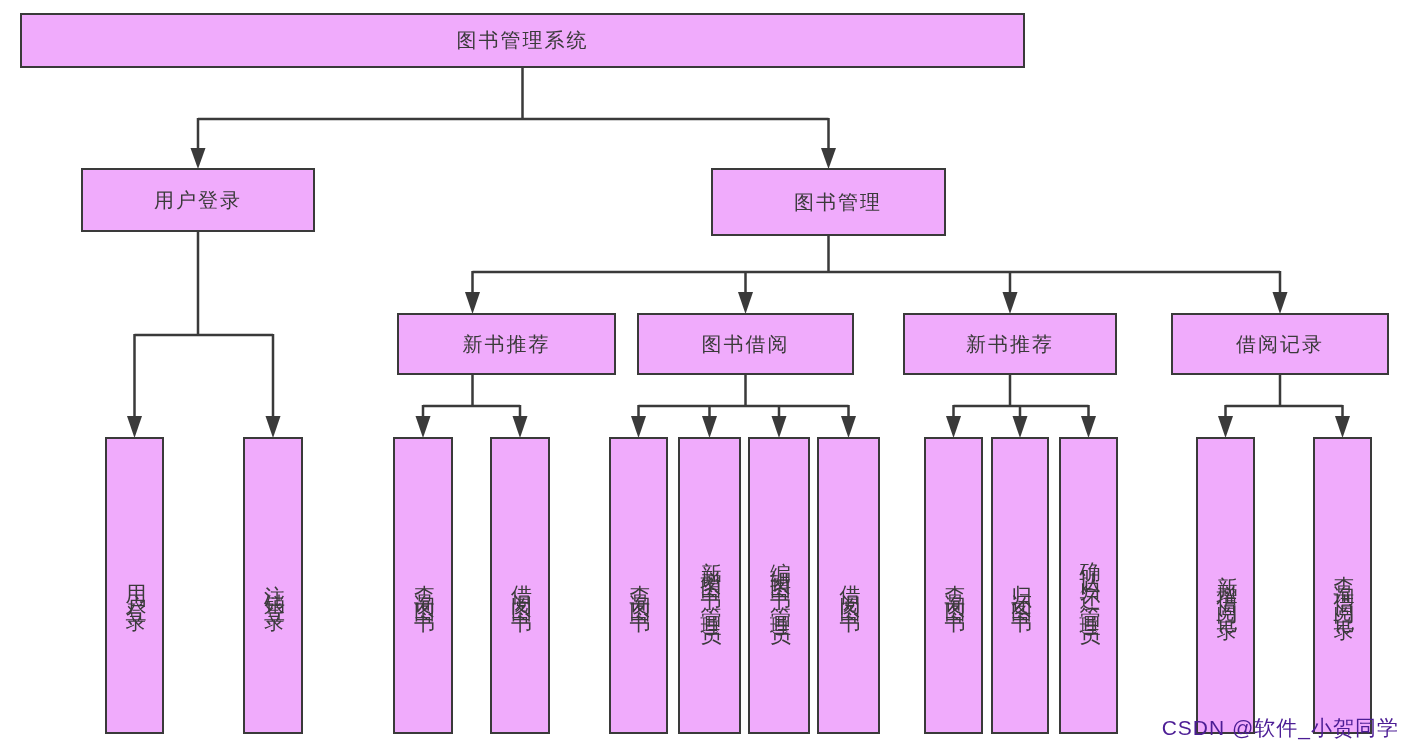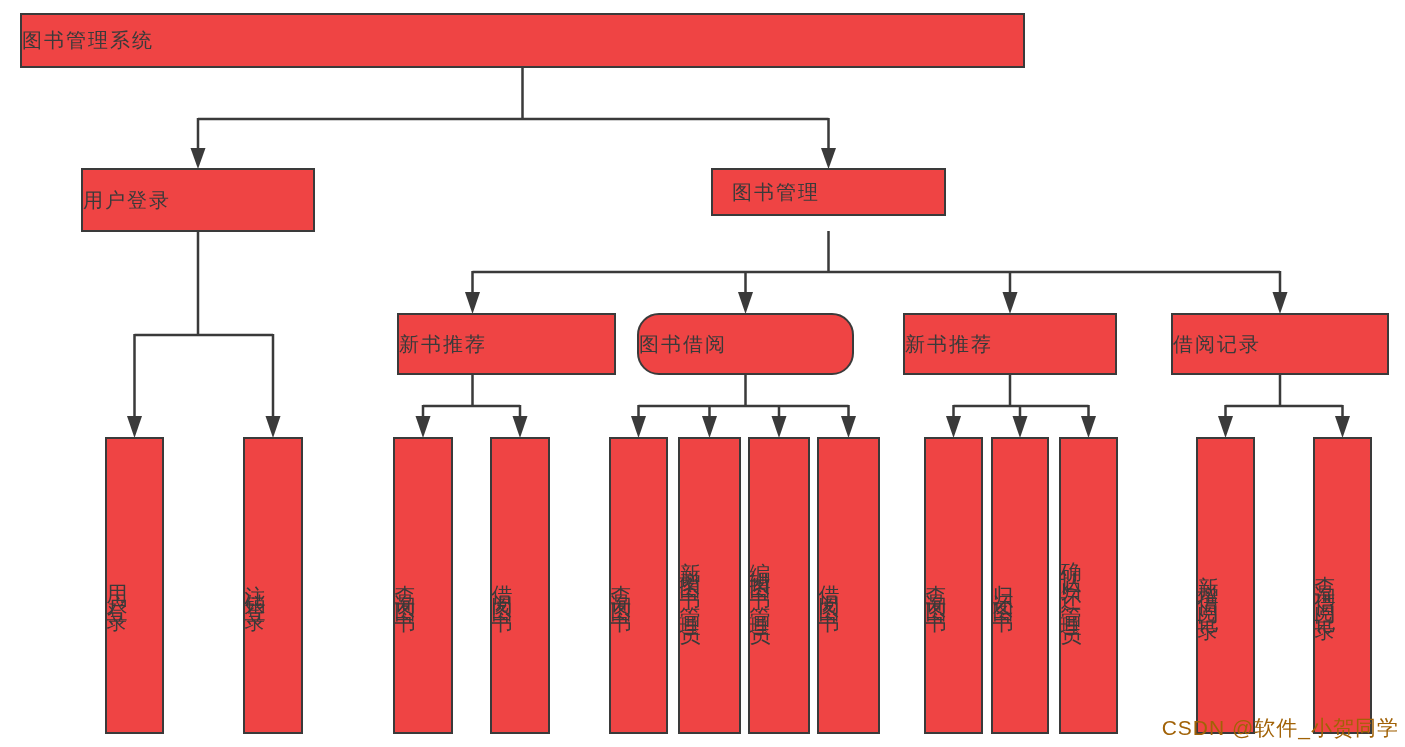--- a/index.html
+++ b/index.html
@@ -13,46 +13,47 @@
   }
   #connector-layer {
     position: absolute;
     left: 0; top: 0;
     width: 1405px; height: 747px;
   }
   .node {
     position: absolute;
     box-sizing: border-box;
     border: 2.5px solid #3a3a3a;
-    background: #ef4444;
+    background: #f0abfc;
     display: flex;
     align-items: center;
-    justify-content: flex-start;
+    justify-content: center;
     color: #3a3a3a;
+    font-family: Liberation Mono, monospace;
   }
   .node .lbl {
     font-size: 20px;
     letter-spacing: 2px;
     white-space: nowrap;
   }
   .leaf .lbl {
     writing-mode: vertical-rl;
     text-orientation: mixed;
     font-size: 21px;
     letter-spacing: 9px;
     line-height: 1;
     white-space: nowrap;
   }
   #watermark {
     position: absolute;
     right: 6px;
     top: 714px;
     font-size: 21px;
     letter-spacing: 1px;
-    color: #a16207;
+    color: #4c1d95;
     z-index: 5;
     white-space: nowrap;
   }
   .stroke { fill: none; stroke: #3a3a3a; stroke-width: 2.5; }
   .ah { fill: #3a3a3a; stroke: none; }
 </style>
 </head>
 <body>
 
 <div id="canvas">
@@ -96,28 +97,28 @@
     </g>
   </svg>
 
   <div class="node" style="left:20px; top:13px; width:1005px; height:55px;">
     <span class="lbl">图书管理系统</span>
   </div>
 
   <div class="node" style="left:81px; top:168px; width:234px; height:64px;">
     <span class="lbl">用户登录</span>
   </div>
-  <div class="node" style="left:711px; top:168px; width:235px; height:48px;padding-left:19px;">
+  <div class="node" style="left:711px; top:168px; width:235px; height:68px;padding-left:19px;">
     <span class="lbl">图书管理</span>
   </div>
 
   <div class="node" style="left:363px; top:313px; width:219px; height:62px;margin-left:34px;">
     <span class="lbl">新书推荐</span>
   </div>
-  <div class="node" style="left:637px; top:313px; width:217px; height:62px;border-radius:22px;">
+  <div class="node" style="left:637px; top:313px; width:217px; height:62px;">
     <span class="lbl">图书借阅</span>
   </div>
   <div class="node" style="left:903px; top:313px; width:214px; height:62px;">
     <span class="lbl">新书推荐</span>
   </div>
   <div class="node" style="left:1171px; top:313px; width:218px; height:62px;">
     <span class="lbl">借阅记录</span>
   </div>
 
   <div class="node leaf" style="left:105px; top:437px; width:59px; height:297px;">

